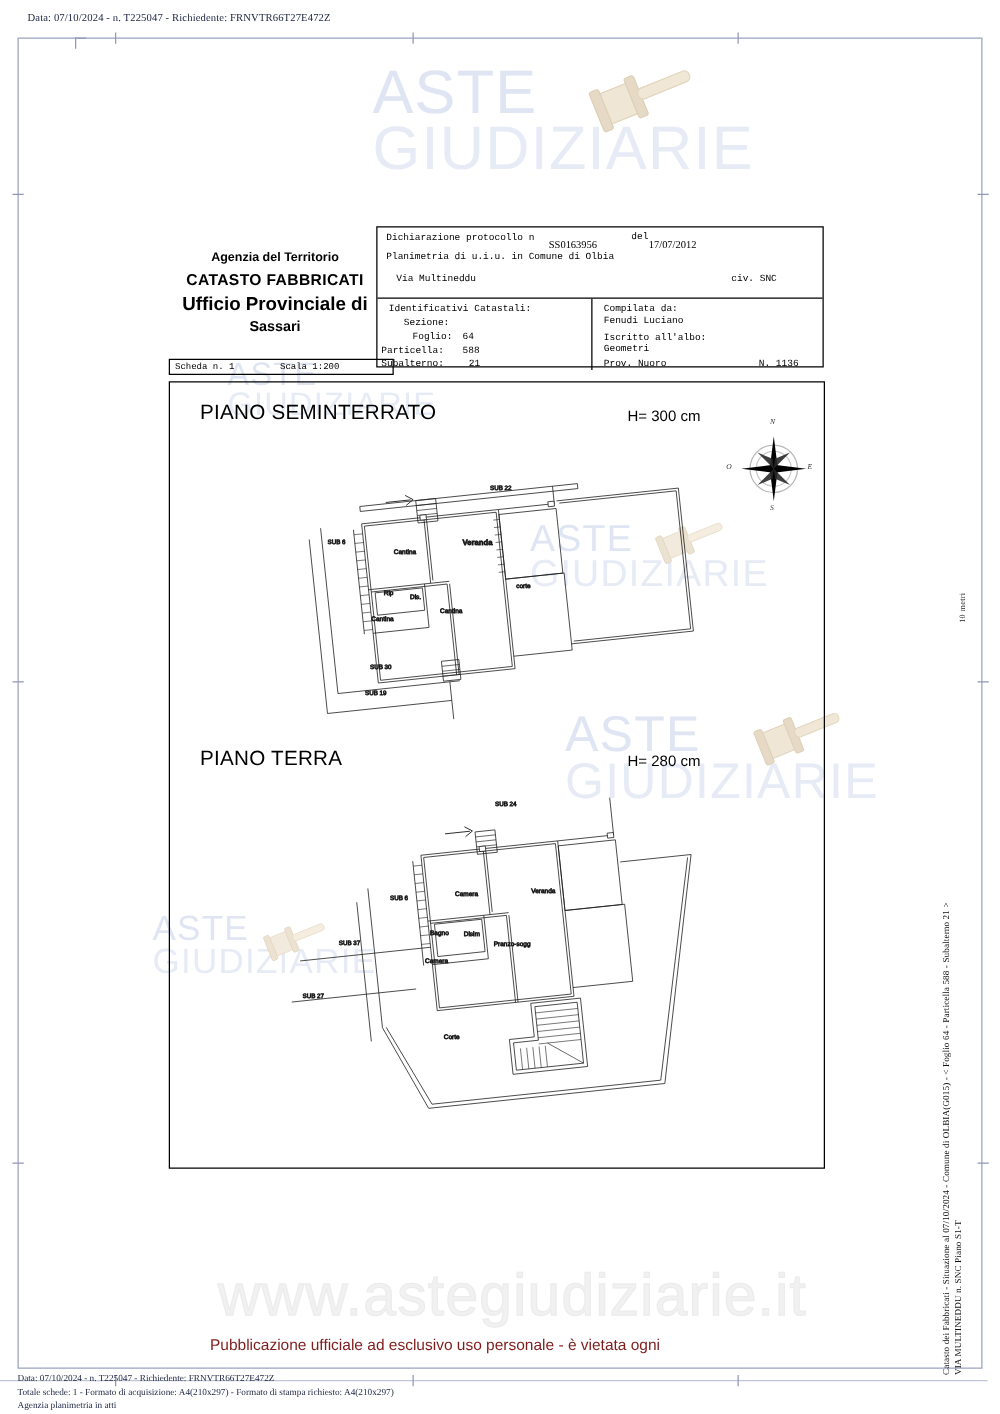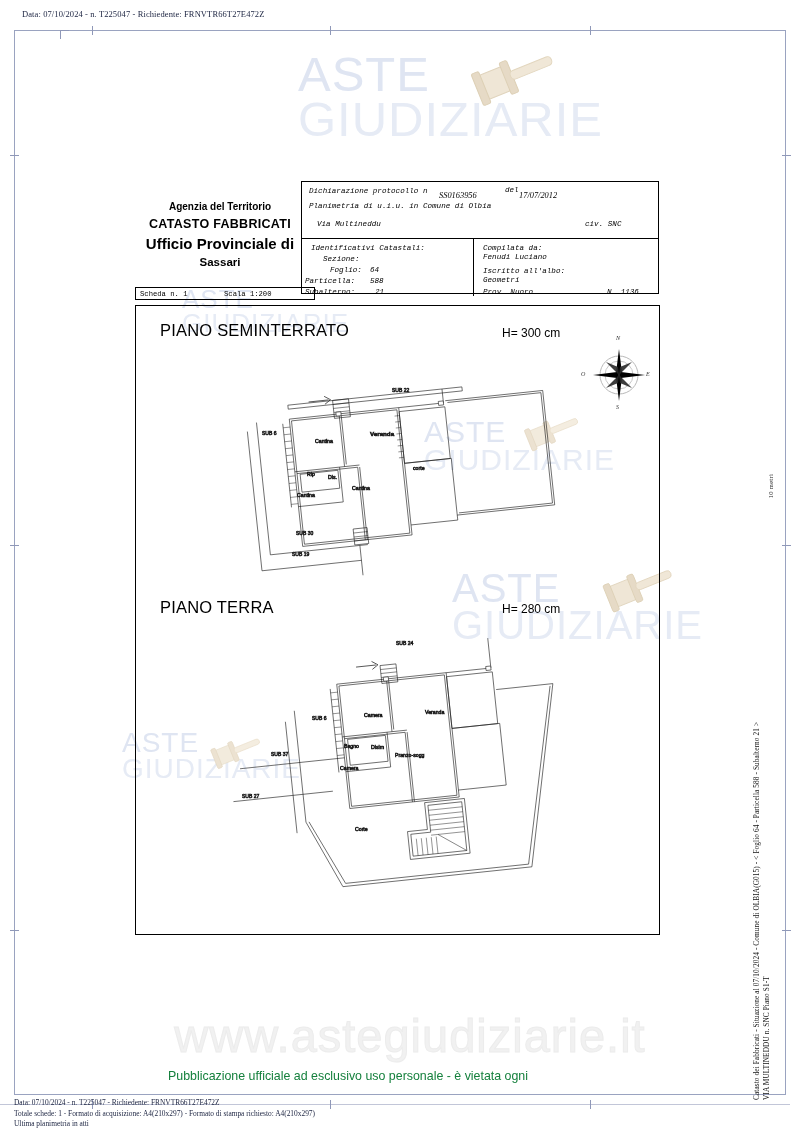--- a/index.html
+++ b/index.html
@@ -33,21 +33,21 @@
   .agency{position:absolute;left:140px;top:200px;width:160px;text-align:center;
     line-height:1.45;}
   .agency .a1{font-size:10px;font-weight:bold;}
   .agency .a2{font-size:12.5px;font-weight:bold;letter-spacing:.3px;}
   .agency .a3{font-size:15px;font-weight:bold;}
   .agency .a4{font-size:11.5px;font-weight:bold;}
 
   
   .decl{position:absolute;left:301px;top:181px;width:358px;height:113px;
     border:1px solid #000;box-sizing:border-box;
-    font-family:"Liberation Mono",monospace;font-size:7.6px;color:#000;font-style:italic;}
+    font-family:"Liberation Mono",monospace;font-size:7.6px;color:#000;}
   .decl .row1{position:relative;height:56px;border-bottom:1px solid #000;}
   .decl .cellL{position:absolute;left:0;top:0;width:172px;height:57px;
     border-right:1px solid #000;box-sizing:border-box;}
   .decl .cellR{position:absolute;left:172px;top:0;right:12px;height:57px;}
   .dtxt{position:absolute;white-space:nowrap;}
   .mono{font-family:"Liberation Mono",monospace;}
   .sans-num{font-family:"Liberation Serif",serif;font-size:8.4px;}
 
   
   .plan-box{position:absolute;left:135px;top:305px;width:525px;height:630px;
@@ -74,21 +74,21 @@
   
   .vcap{position:absolute;left:752px;top:705px;writing-mode:vertical-rl;
     transform:rotate(180deg);font-family:"Liberation Serif",serif;font-size:7.3px;
     color:#111;letter-spacing:.1px;line-height:1.35;height:395px;white-space:nowrap;}
   .vcap span{display:block;}
 
   
   .foot-left{position:absolute;left:14px;top:1098px;font-family:"Liberation Serif",serif;
     font-size:7.4px;color:#1b2340;line-height:1.45;}
   .foot-overlay{position:absolute;left:168px;top:1068px;width:560px;
-    font-size:12.4px;color:#15803d;line-height:1.35;}
+    font-size:12.4px;color:#7f1d1d;line-height:1.35;}
 
   
   .plan-svg{position:absolute;left:0;top:0;width:800px;height:1131px;
     pointer-events:none;}
   .rlabel{font-family:"Liberation Sans",sans-serif;font-size:5.2px;fill:#2a2a2a;}
   .rlabel-b{font-family:"Liberation Sans",sans-serif;font-size:6.2px;
     fill:#000;font-weight:bold;}
   .sublabel{font-family:"Liberation Sans",sans-serif;font-size:5px;fill:#3a3a3a;}
 </style>
 </head>
@@ -436,18 +436,18 @@
 </svg>
 
 <div class="vcap">
   <span>Catasto dei Fabbricati - Situazione al 07/10/2024 - Comune di OLBIA(G015) - &lt; Foglio 64 - Particella  588 - Subalterno 21 &gt;</span>
   <span>VIA MULTINEDDU n. SNC Piano S1-T</span>
 </div>
 
 <div class="foot-left">
   <div>Data: 07/10/2024 - n. T225047 - Richiedente: FRNVTR66T27E472Z</div>
   <div>Totale schede: 1 - Formato di acquisizione: A4(210x297) - Formato di stampa richiesto: A4(210x297)</div>
-  <div>Ultima planimetria in atti</div>
+  <div>Agenzia planimetria in atti</div>
 </div>
 
 <div class="foot-overlay">
   <div>Pubblicazione ufficiale ad esclusivo uso personale - è vietata ogni</div>
 </div>
 
 </body></html>

